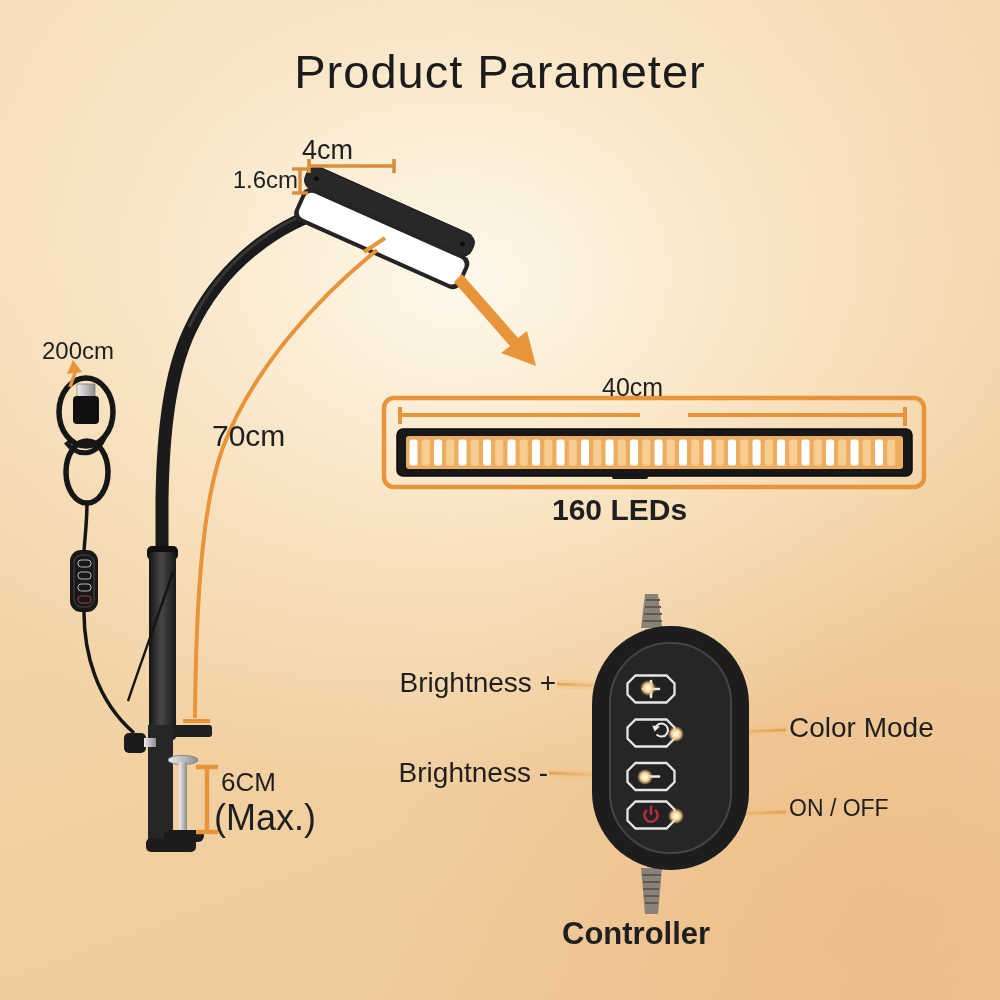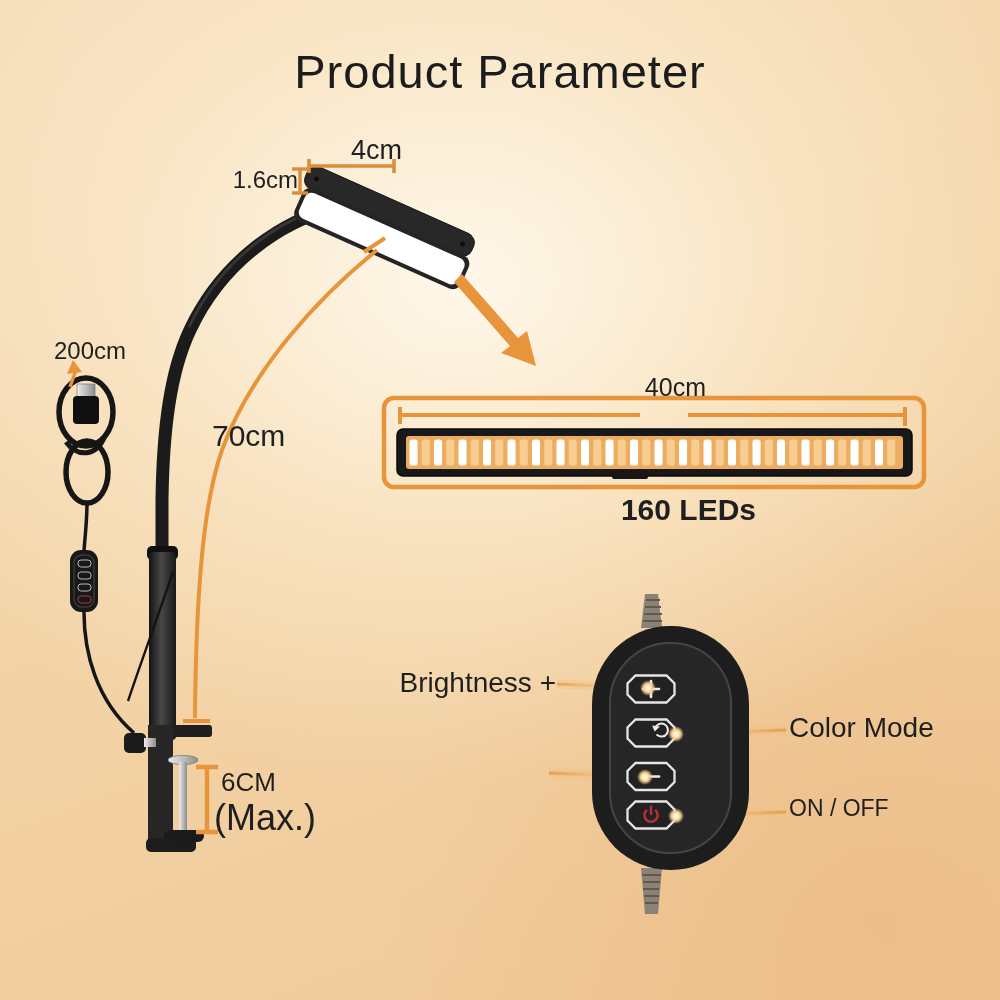--- a/index.html
+++ b/index.html
@@ -7,21 +7,21 @@
     position:relative;width:1000px;height:1000px;overflow:hidden;
     background:
       radial-gradient(90% 70% at 46% 28%, rgba(255,250,238,0.95) 0%, rgba(255,244,220,0.45) 38%, rgba(246,215,168,0) 72%),
       radial-gradient(80% 80% at 88% 92%, rgba(232,172,110,0.38), rgba(232,172,110,0) 62%),
       linear-gradient(160deg,#F5DCB8 0%,#F3D3A6 50%,#EFC796 100%);
   }
   .artwork{position:absolute;left:0;top:0;}
   .label{position:absolute;color:#1F1F1F;font-weight:500;line-height:1.05;white-space:nowrap;}
   .title{position:absolute;left:0;top:44px;width:1000px;text-align:center;
          font-size:47px;font-weight:400;letter-spacing:1px;color:#1C1C1C;}
-  .c{text-align:right;} .r{text-align:right;}
+  .c{text-align:left;} .r{text-align:right;}
   .bold{font-weight:700;}
 </style>
 </head>
 <body>
 
 <div class="canvas">
 
   <svg class="artwork" width="1000" height="1000" viewBox="0 0 1000 1000">
     <defs>
       <linearGradient id="poleGrad" x1="0" y1="0" x2="1" y2="0">
@@ -250,15 +250,17 @@
   <div class="label c" style="left:42px;top:338px;width:84px;font-size:24px;">200cm</div>
   <div class="label" style="left:212px;top:420px;font-size:30px;">70cm</div>
   <div class="label" style="left:221px;top:769px;font-size:26px;">6CM</div>
   <div class="label" style="left:214px;top:799px;font-size:36px;">(Max.)</div>
 
   <div class="label c" style="left:602px;top:374px;width:104px;font-size:25px;">40cm</div>
   <div class="label c bold" style="left:552px;top:494px;width:204px;font-size:30px;">160 LEDs</div>
 
   <div class="label r" style="left:356px;top:668px;width:200px;font-size:28px;">Brightness +</div>
   <div class="label" style="left:789px;top:713px;font-size:28px;">Color Mode</div>
+  <div class="label r" style="left:348px;top:758px;width:200px;font-size:28px;">Brightness -</div>
   <div class="label" style="left:789px;top:796px;font-size:23px;">ON / OFF</div>
 
+  <div class="label c bold" style="left:562px;top:918px;width:180px;font-size:31px;">Controller</div>
 </div>
 
 </body></html>

